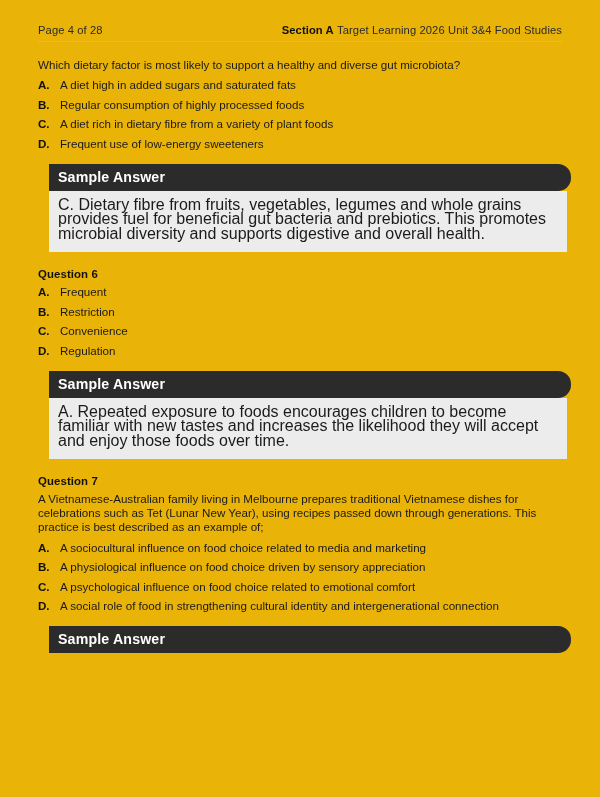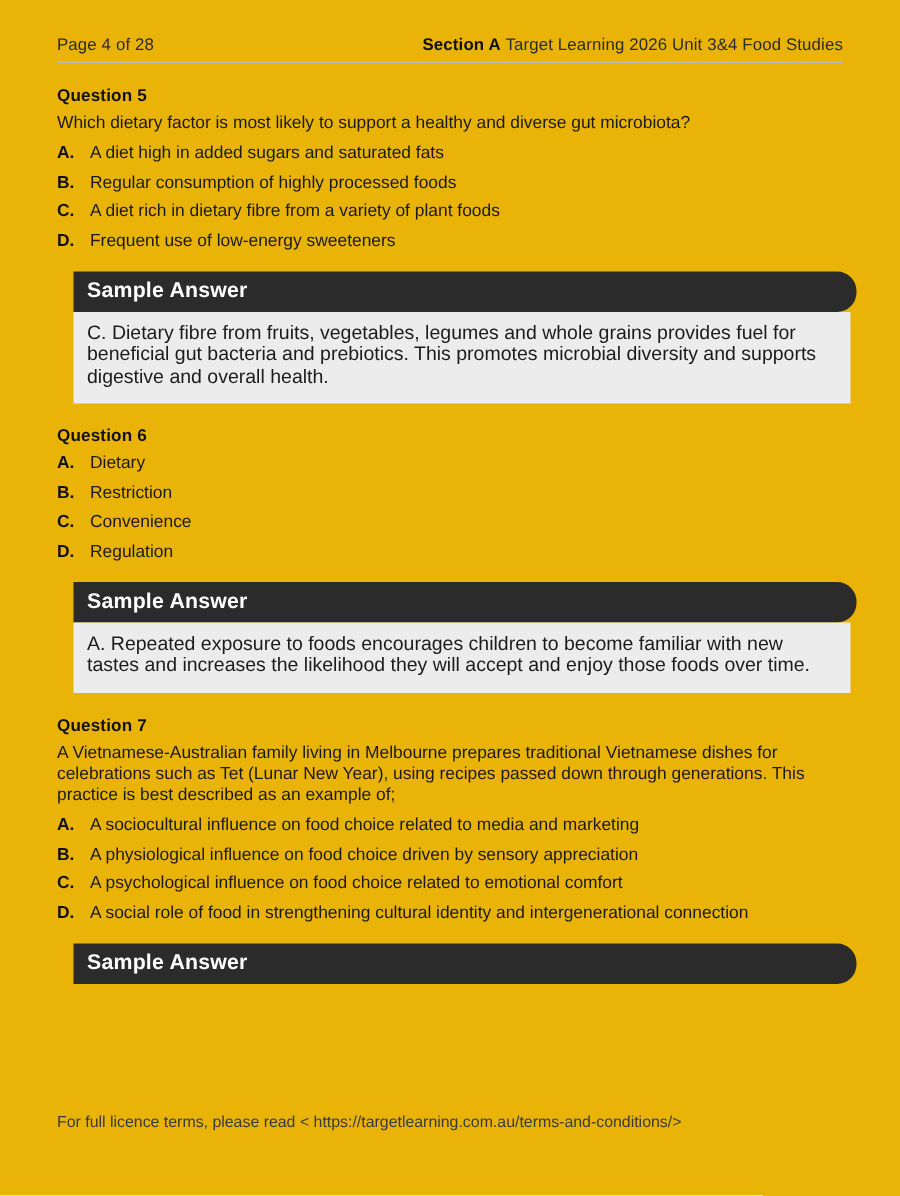--- a/index.html
+++ b/index.html
@@ -88,21 +88,21 @@
     font-size: 14.2px;
     font-weight: bold;
     line-height: 1;
     padding: 6px 10px 7px 9px;
     border-top-right-radius: 13px;
     border-bottom-right-radius: 13px;
     letter-spacing: 0.15px;
   }
   .answer-body {
     background: #ececec;
-    font-size: 13px;
+    font-size: 16px;
     line-height: 14.4px;
     color: #1b1b1b;
     padding: 7px 12px 11px 9px;
     width: 518px;
     box-sizing: border-box;
   }
 
   
   .page-footer {
     position: absolute;
@@ -123,21 +123,20 @@
   <div class="content">
 
     <div class="page-header">
       <div class="header-left">Page 4 of 28</div>
       <div class="header-right">
         <span class="section-label">Section A</span><span>&nbsp;</span><span>Target Learning 2026 Unit 3&amp;4 Food Studies</span>
       </div>
     </div>
 
     <div class="question-block">
-      <div class="q-title">Question 5</div>
       <div class="q-stem">Which dietary factor is most likely to support a healthy and diverse gut microbiota?</div>
       <div class="options">
         <div class="option">
           <span class="option-letter">A.</span>
           <span class="option-text">A diet high in added sugars and saturated fats</span>
         </div>
         <div class="option">
           <span class="option-letter">B.</span>
           <span class="option-text">Regular consumption of highly processed foods</span>
         </div>
@@ -154,21 +153,21 @@
         <div class="answer-head">Sample Answer</div>
         <div class="answer-body">C. Dietary fibre from fruits, vegetables, legumes and whole grains provides fuel for beneficial gut bacteria and prebiotics. This promotes microbial diversity and supports digestive and overall health.</div>
       </div>
     </div>
 
     <div class="question-block">
       <div class="q-title">Question 6</div>
       <div class="options">
         <div class="option">
           <span class="option-letter">A.</span>
-          <span class="option-text">Dietary</span>
+          <span class="option-text">Frequent</span>
         </div>
         <div class="option">
           <span class="option-letter">B.</span>
           <span class="option-text">Restriction</span>
         </div>
         <div class="option">
           <span class="option-letter">C.</span>
           <span class="option-text">Convenience</span>
         </div>
         <div class="option">
@@ -204,16 +203,15 @@
         </div>
       </div>
       <div class="answer-panel">
         <div class="answer-head">Sample Answer</div>
       </div>
     </div>
 
   </div>
 
   <div class="page-footer">
-    <div class="footer-line">For full licence terms, please read &lt; https://targetlearning.com.au/terms-and-conditions/&gt;</div>
   </div>
 
 </div>
 
 </body></html>

